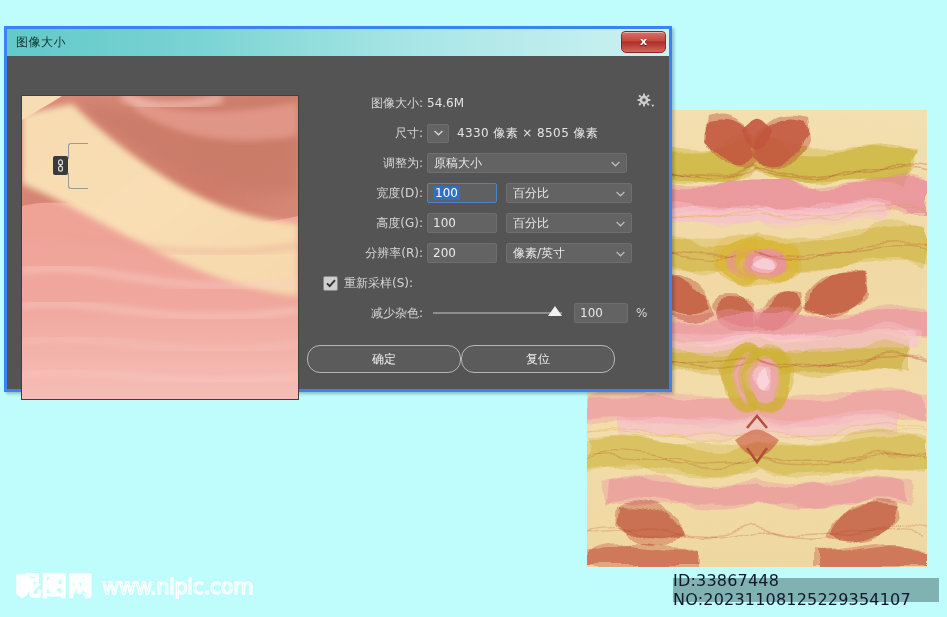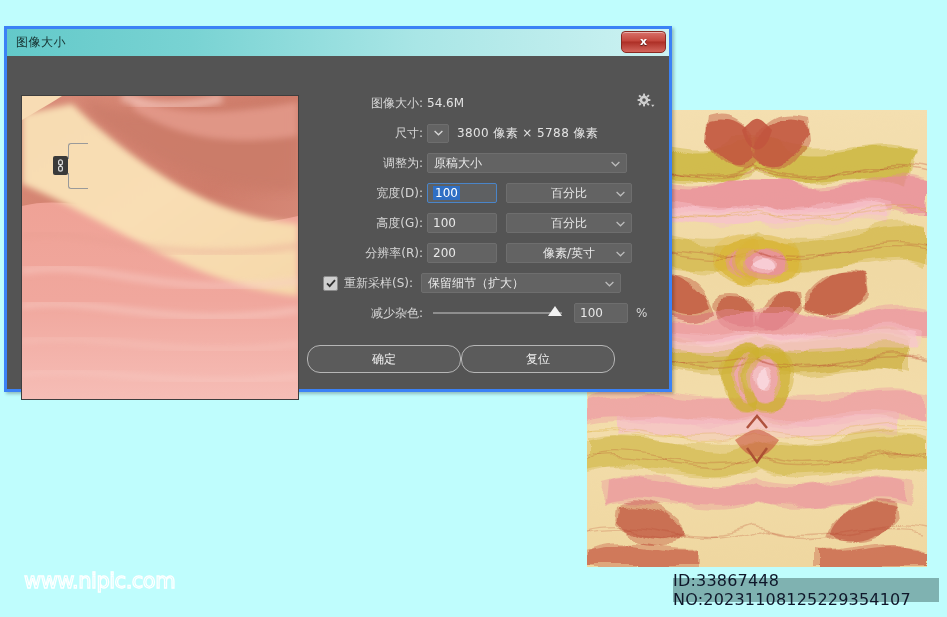--- a/index.html
+++ b/index.html
@@ -141,21 +141,21 @@
     font-size: 12px;
     display: flex;
     align-items: center;
     padding: 0 6px;
     box-sizing: border-box;
     position: relative;
     cursor: pointer;
   }
   .select .cv { position: absolute; right: 6px; top: 50%; transform: translateY(-50%); }
   .select.wide { width: 200px; }
-  .select.unit { width: 126px; margin-left: 9px; justify-content: center; }
+  .select.unit { width: 126px; margin-left: 9px; }
 
   .input {
     width: 70px; height: 20px;
     background: #636363;
     border: 1px solid #6e6e6e;
     border-radius: 2px;
     color: #e8e8e8;
     font-size: 12px;
     display: flex;
     align-items: center;
@@ -476,21 +476,21 @@
         </div>
       </div>
 
       <div class="row">
         <div class="lbl">尺寸:</div>
         <div class="dim-chevron">
           <svg width="9" height="6" viewBox="0 0 9 6">
               <path d="M0.6 1 L4.5 4.8 L8.4 1" stroke="#d8d8d8" stroke-width="1.3" fill="none"></path>
             </svg>
         </div>
-        <div class="dim-vals">3800 像素 × 5788 像素</div>
+        <div class="dim-vals">4330 像素 × 8505 像素</div>
       </div>
 
       <div class="row">
         <div class="lbl">调整为:</div>
         <div class="select wide">
           <span>原稿大小</span>
           <span class="cv">
             <svg width="9" height="6" viewBox="0 0 9 6">
                 <path d="M0.6 1 L4.5 4.8 L8.4 1" stroke="#bdbdbd" stroke-width="1.2" fill="none"></path>
               </svg>
@@ -544,28 +544,20 @@
       </div>
 
       <div class="row">
         <div style="width:16px"></div>
         <div class="checkbox">
           <svg width="10" height="9" viewBox="0 0 10 9">
               <path d="M1 4.4 L3.7 7.2 L9 1.2" stroke="#303030" stroke-width="1.8" fill="none"></path>
             </svg>
         </div>
         <div class="cb-lbl">重新采样(S):</div>
-        <div class="select" style="width:200px; margin-left:8px;">
-          <span>保留细节（扩大）</span>
-          <span class="cv">
-            <svg width="9" height="6" viewBox="0 0 9 6">
-                <path d="M0.6 1 L4.5 4.8 L8.4 1" stroke="#bdbdbd" stroke-width="1.2" fill="none"></path>
-              </svg>
-          </span>
-        </div>
       </div>
 
       <div id="slider-row">
         <div class="lbl">减少杂色:</div>
         <div id="track">
           <div id="thumb"></div>
         </div>
         <div id="noise-input">
           <span>100</span>
         </div>
@@ -576,16 +568,17 @@
 
     <div id="buttons">
       <div class="btn">确定</div>
       <div class="btn">复位</div>
     </div>
 
   </div>
 </div>
 
 <div id="watermark">
+  <span id="wm-cn">昵图网</span>
   <span id="wm-url">www.nipic.com</span>
 </div>
 
 <div id="idbar">ID:33867448 NO:20231108125229354107</div>
 
 </body></html>

